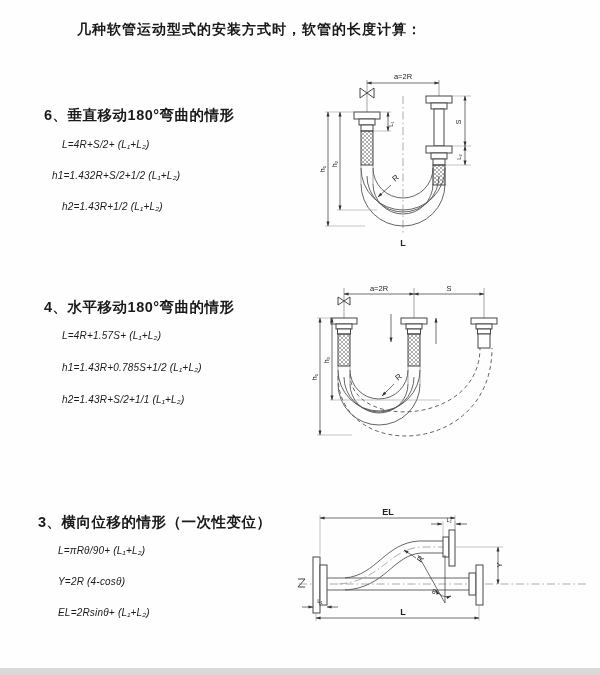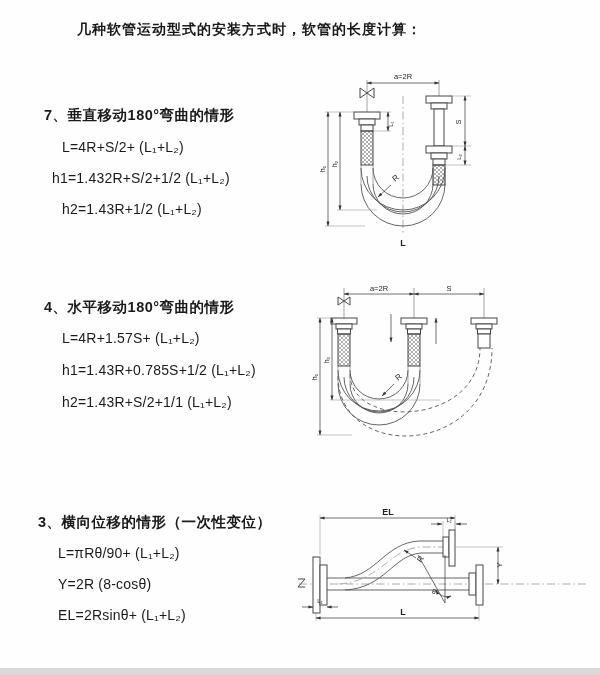--- a/index.html
+++ b/index.html
@@ -1,40 +1,40 @@
 <!DOCTYPE html>
 <html><head>
 <meta charset="utf-8">
 <style>
   html,body{margin:0;padding:0;background:#ffffff;}
   #page{position:relative;width:600px;height:675px;background:#fefefe;overflow:hidden;
         font-family:"Liberation Sans","DejaVu Sans",sans-serif;color:#1a1a1a;}
   .page-title{position:absolute;left:30px;top:21px;font-size:14px;font-weight:700;letter-spacing:1px;margin-left:47px;}
   .heading{position:absolute;font-size:14.5px;font-weight:600;letter-spacing:0.5px;white-space:nowrap;}
-  .formula{position:absolute;font-size:14px;font-weight:400;white-space:nowrap;letter-spacing:0.2px;}
+  .formula{position:absolute;font-size:10px;font-weight:400;white-space:nowrap;letter-spacing:0.2px;font-style:italic;}
   svg{position:absolute;overflow:visible;}
   svg text{font-family:"Liberation Sans","DejaVu Sans",sans-serif;fill:#222;}
   svg .ln{stroke:#474747;fill:none;stroke-width:1;}
   svg .thin{stroke:#6a6a6a;fill:none;stroke-width:0.6;}
   svg .hose{stroke:#555;fill:none;stroke-width:0.9;}
   svg .dim{stroke:#333;fill:none;stroke-width:0.7;}
   svg .ext{stroke:#888;fill:none;stroke-width:0.5;}
   svg .cl{stroke:#8a8a8a;fill:none;stroke-width:0.7;stroke-dasharray:8 3 1.5 3;}
   svg .dash{stroke:#555;fill:none;stroke-width:0.9;stroke-dasharray:4 3;}
   svg .fit{stroke:#474747;fill:#ffffff;stroke-width:1;}
   .bottom-strip{position:absolute;left:0;top:668px;width:600px;height:7px;background:#d9d9d9;}
 </style>
 </head>
 <body>
 
 <div id="page">
 
   <div class="page-title">几种软管运动型式的安装方式时，软管的长度计算：</div>
 
-  <div class="heading" style="left:44px;top:106px">7、垂直移动180°弯曲的情形</div>
+  <div class="heading" style="left:44px;top:106px">6、垂直移动180°弯曲的情形</div>
   <div class="formula" style="left:62px;top:139px">L=4R+S/2+ (L₁+L₂)</div>
   <div class="formula" style="left:52px;top:170px">h1=1.432R+S/2+1/2 (L₁+L₂)</div>
   <div class="formula" style="left:62px;top:201px">h2=1.43R+1/2 (L₁+L₂)</div>
 
   <svg style="left:305px;top:68px" width="210" height="192" viewBox="0 0 210 192">
     <defs>
       <pattern id="hp1" patternUnits="userSpaceOnUse" width="4" height="4">
         <path d="M0,0 L4,4 M4,0 L0,4" stroke="#777" stroke-width="0.6"></path>
       </pattern>
       <marker id="m1" markerWidth="8" markerHeight="6" refX="7" refY="3" orient="auto-start-reverse">
@@ -168,21 +168,21 @@
       <line class="dim" x1="32" y1="38" x2="32" y2="120" marker-start="url(#m2)" marker-end="url(#m2)"></line>
       <text x="29" y="80" font-size="7" text-anchor="middle" transform="rotate(-90 29 80)">h₂</text>
 
       <line class="dim" x1="94" y1="104" x2="82" y2="116" marker-end="url(#m2)"></line>
       <text x="98" y="101" font-size="8" transform="rotate(-40 98 101)">R</text>
     </g>
   </svg>
 
   <div class="heading" style="left:38px;top:513px">3、横向位移的情形（一次性变位）</div>
   <div class="formula" style="left:58px;top:545px">L=πRθ/90+ (L₁+L₂)</div>
-  <div class="formula" style="left:58px;top:576px">Y=2R (8-cosθ)</div>
+  <div class="formula" style="left:58px;top:576px">Y=2R (4-cosθ)</div>
   <div class="formula" style="left:58px;top:607px">EL=2Rsinθ+ (L₁+L₂)</div>
 
   <svg style="left:293px;top:503px" width="300" height="148" viewBox="0 0 300 148">
     <defs>
       <marker id="m3" markerWidth="8" markerHeight="6" refX="7" refY="3" orient="auto-start-reverse">
         <path d="M0.5,0.8 L7.5,3 L0.5,5.2 z" fill="#333"></path>
       </marker>
     </defs>
 
     <path class="cl" d="M6,81 H294"></path>

